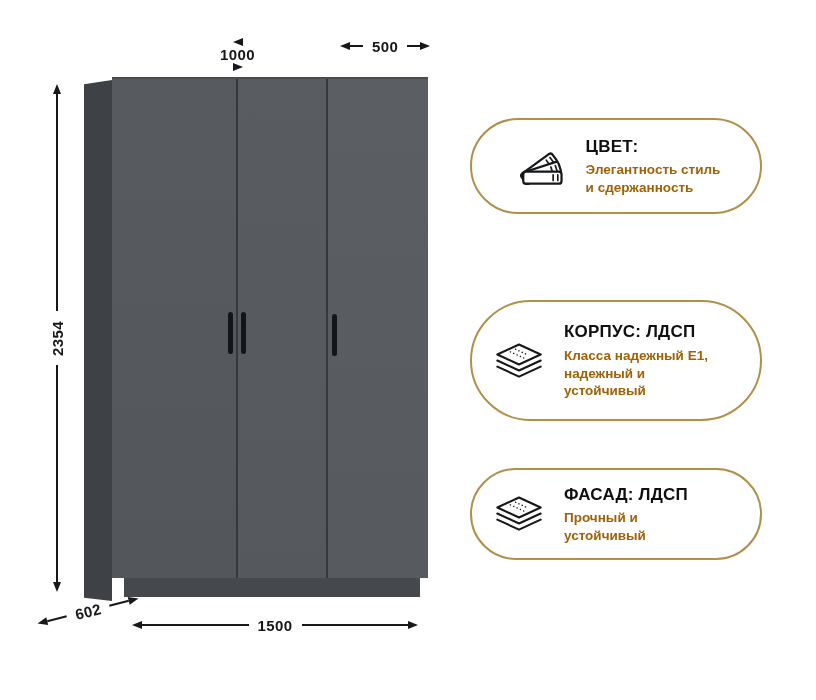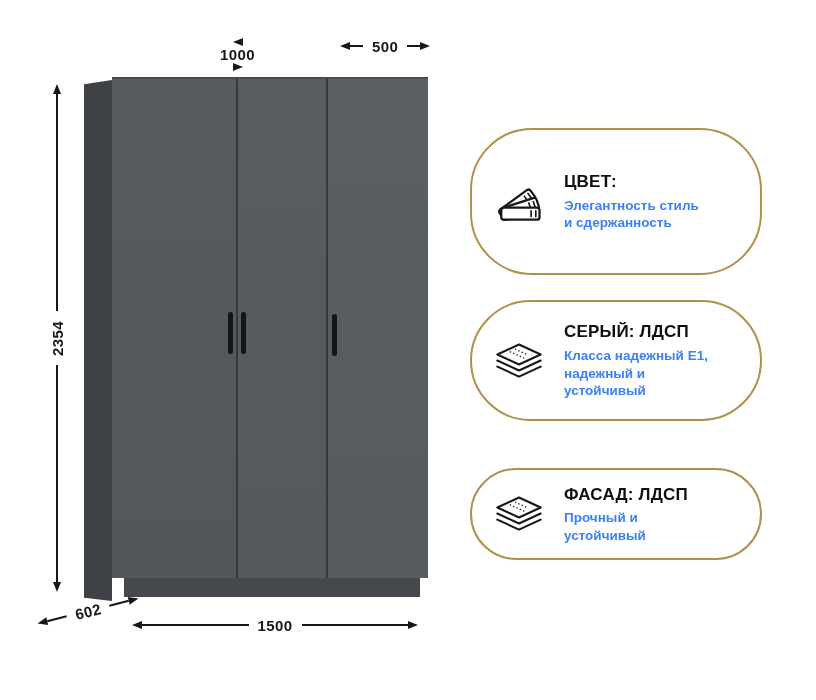--- a/index.html
+++ b/index.html
@@ -48,28 +48,28 @@
   .dim-height    { left:46px;  top:84px;  height:508px; }
   .dim-depth     { left:36px;  top:603px; width:104px; transform:rotate(-14deg); }
   .dim-bottom    { left:132px; top:617px; width:286px; }
 
   
   .badge {
     position:absolute; left:470px; width:292px; box-sizing:border-box;
     background:#ffffff; border:2.5px solid #b19049; border-radius:62px;
     display:flex; align-items:center; gap:14px; padding:12px 18px 12px 16px;
   }
-  .badge-1 { top:128px; height:147px; }
+  .badge-1 { top:118px; height:96px;justify-content:center; }
   .badge-2 { top:300px; height:121px; }
   .badge-3 { top:468px; height:92px; }
   .badge-icon { flex:none; width:62px; display:flex; align-items:center; justify-content:center; }
   .badge-text { display:flex; flex-direction:column; }
   .badge-title { font-size:17px; font-weight:700; line-height:1.28; letter-spacing:0.2px; color:#101010; }
   .badge-title span { display:block; }
-  .badge-sub { margin-top:4px; font-size:13.5px; font-weight:600; line-height:1.3; color:#3b82f6; }
+  .badge-sub { margin-top:4px; font-size:13.5px; font-weight:600; line-height:1.3; color:#a16207; }
   .badge-sub span { display:block; }
 </style>
 </head>
 <body>
 
 <div class="canvas">
 
   <div>
     <div class="w-side"></div>
     <div class="w-front">
@@ -159,21 +159,21 @@
         <g fill="none" stroke="#17181a" stroke-width="2.4" stroke-linejoin="round" stroke-linecap="round">
           <path d="M30 11 L55 22.5 L30 34 L5 22.5 Z" fill="#ffffff"></path>
           <path d="M5 29.5 L30 41 L55 29.5"></path>
           <path d="M5 36.5 L30 48 L55 36.5"></path>
           <path d="M20 19.5 L36 26.8 M26 16.5 L40 22.9" stroke-width="1.6" stroke-dasharray="0.2 4"></path>
         </g>
       </svg>
     </div>
     <div class="badge-text">
       <div class="badge-title">
-        <span>СЕРЫЙ: ЛДСП</span>
+        <span>КОРПУС: ЛДСП</span>
       </div>
       <div class="badge-sub">
         <span>Класса надежный Е1,</span>
         <span>надежный и</span>
         <span>устойчивый</span>
       </div>
     </div>
   </div>
 
   <div class="badge badge-3">

